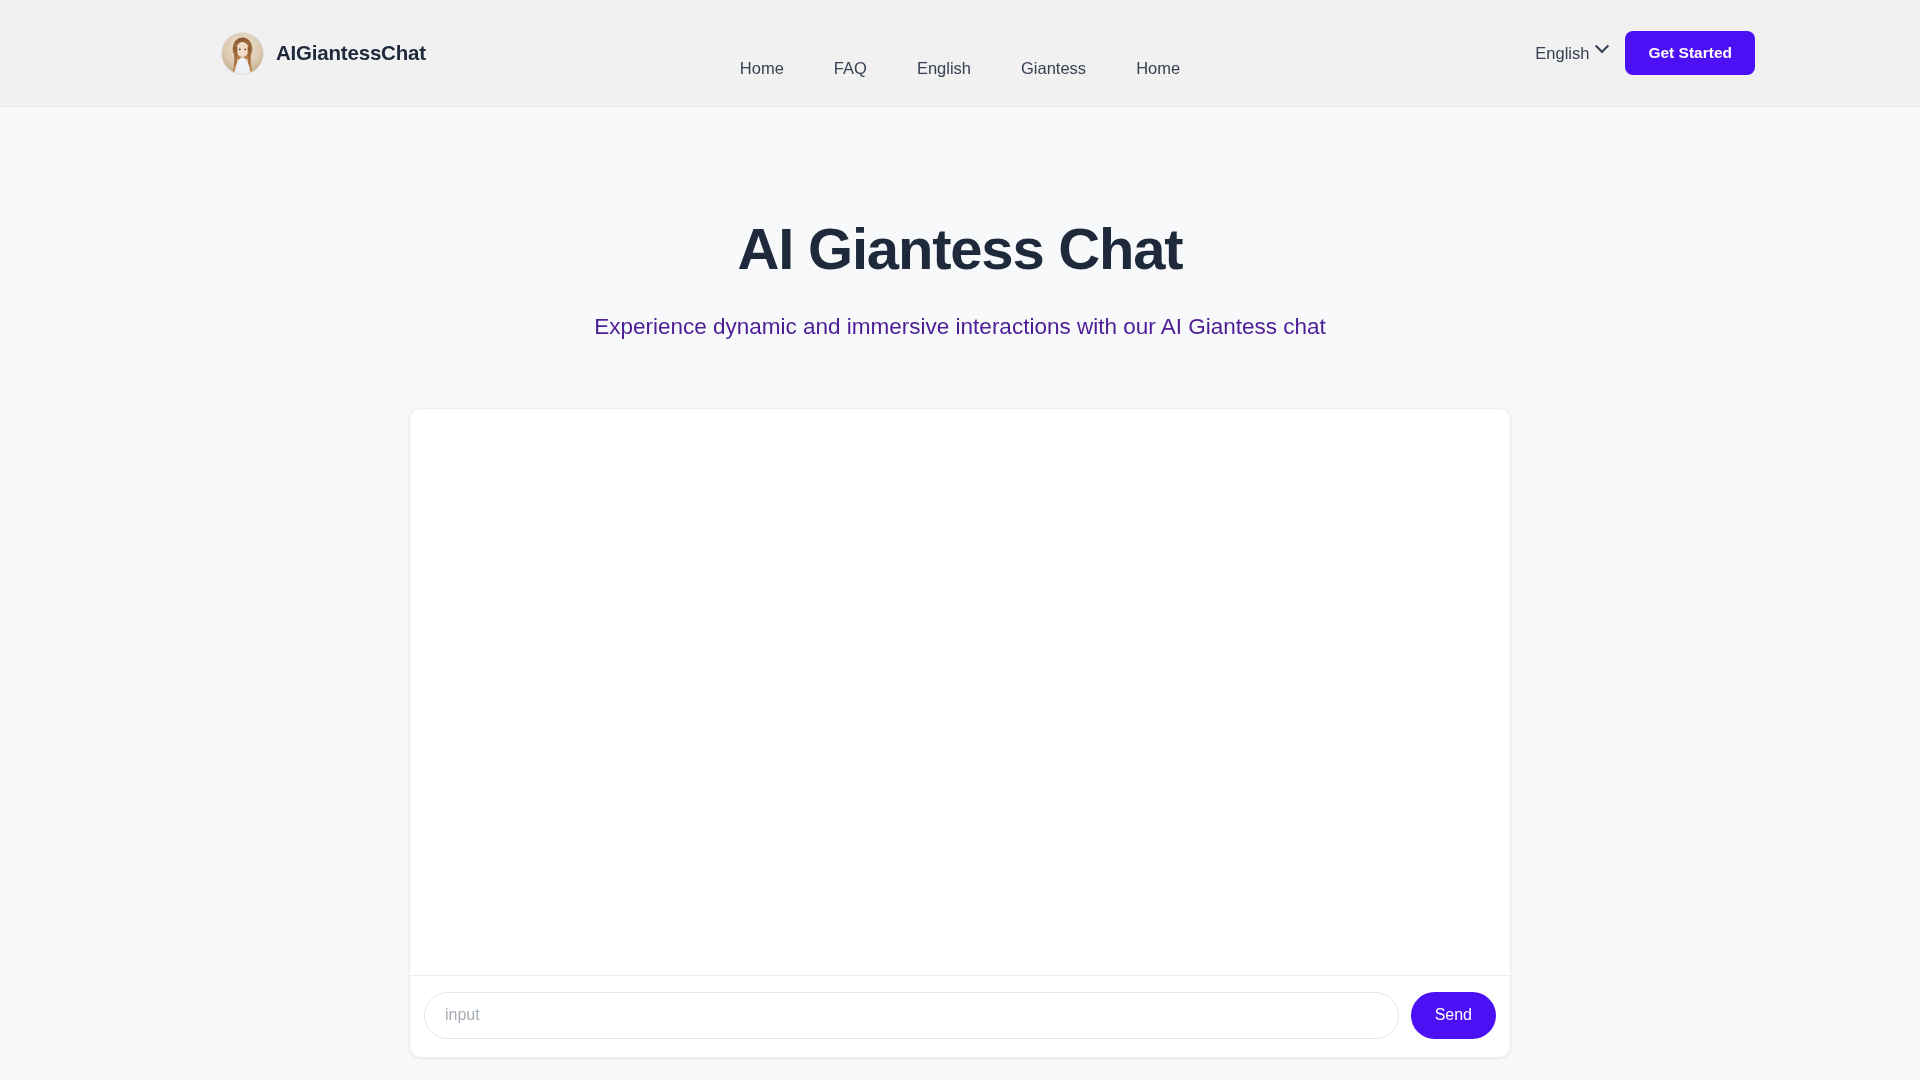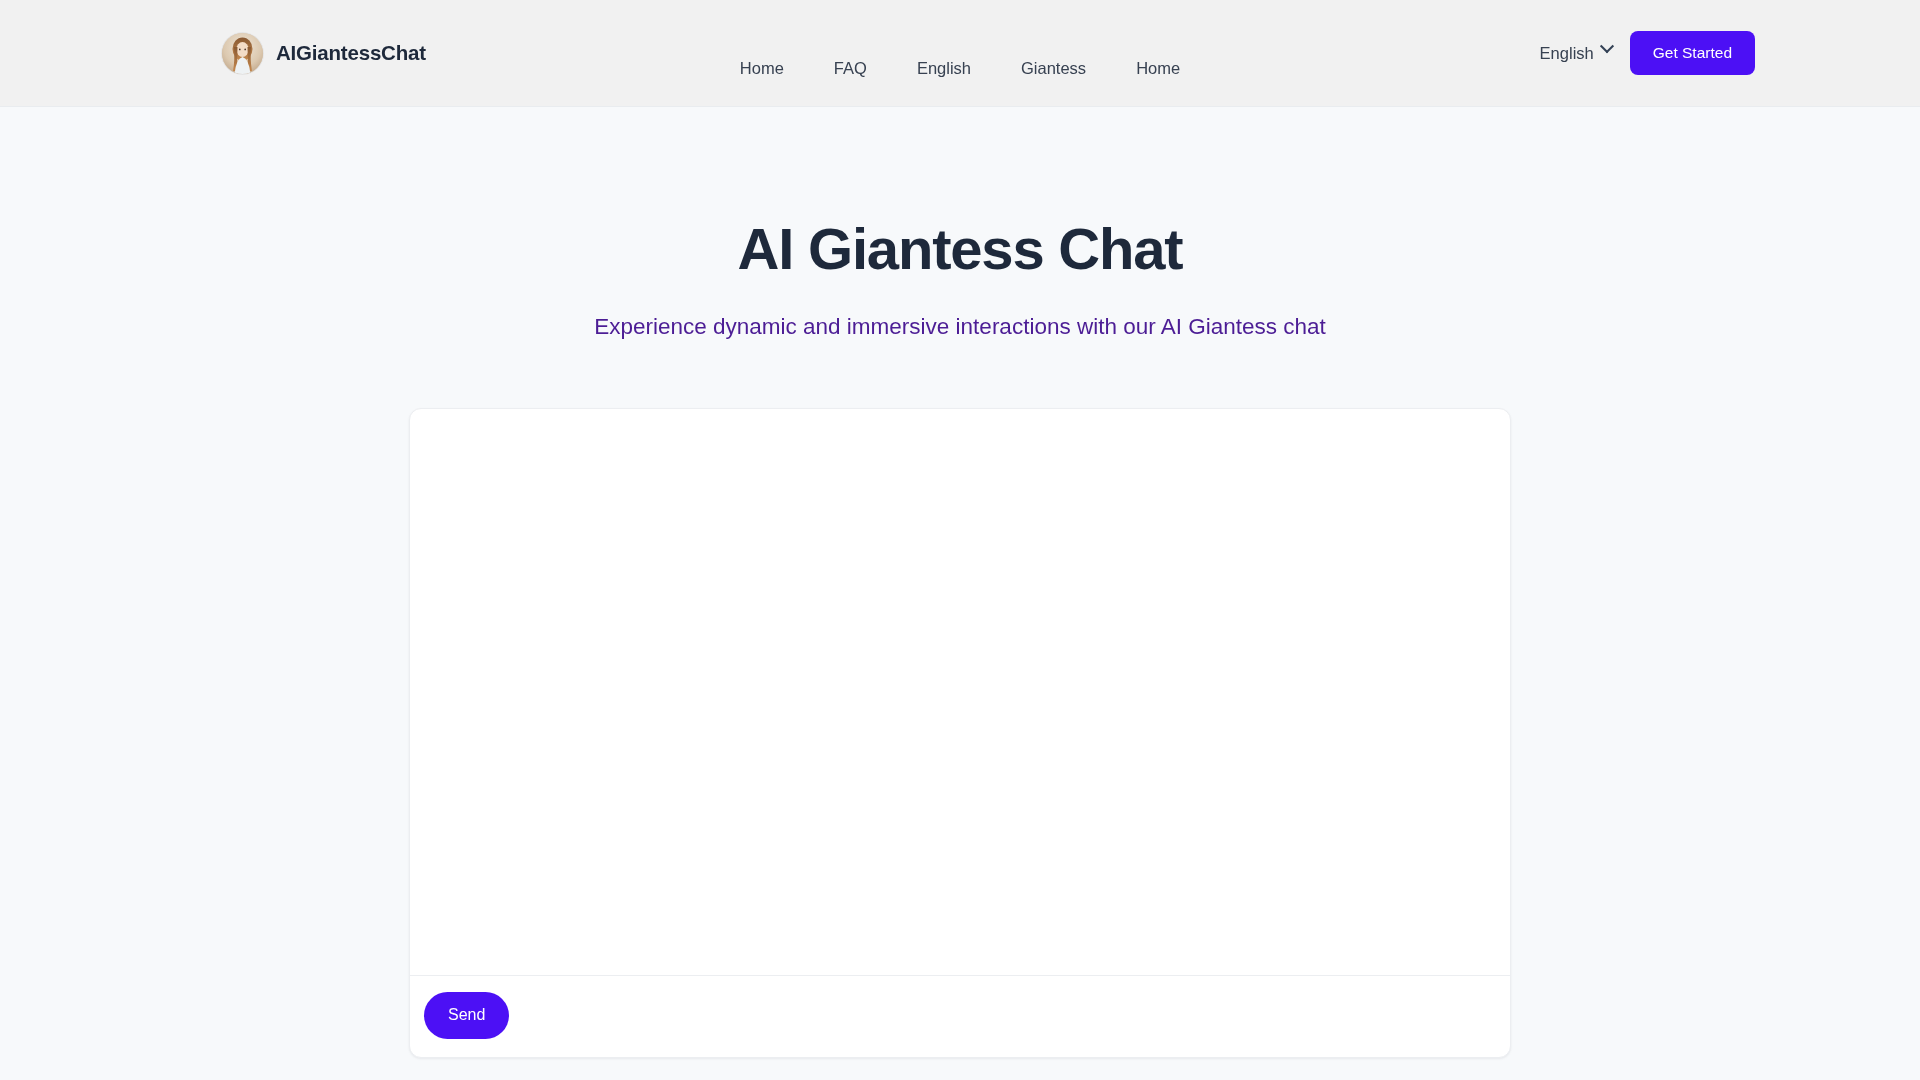--- a/index.html
+++ b/index.html
@@ -100,21 +100,21 @@
     height: 10px;
     border-right: 2px solid #334155;
     border-bottom: 2px solid #334155;
     transform: rotate(45deg) translate(-2px, -2px);
   }
 
   .cta-button {
     background: #4c10f5;
     color: #ffffff;
     font-size: 15.5px;
-    font-weight: 400;
+    font-weight: 700;
     border: none;
     border-radius: 8px;
     padding: 13px 23px;
     cursor: pointer;
     font-family: "Liberation Sans", sans-serif;
     white-space: nowrap;
   }
 
   
   .page-body {
@@ -250,17 +250,18 @@
 </header>
 
 <main class="page-body">
 
   <h1 class="hero-title">AI Giantess Chat</h1>
   <p class="hero-subtitle">Experience dynamic and immersive interactions with our AI Giantess chat</p>
 
   <section class="chat-card">
     <div class="chat-messages"></div>
     <div class="chat-input-row">
+      <input class="chat-input" type="text" placeholder="input" style="">
       <button class="send-button">Send</button>
     </div>
   </section>
 
 </main>
 
 </body></html>

